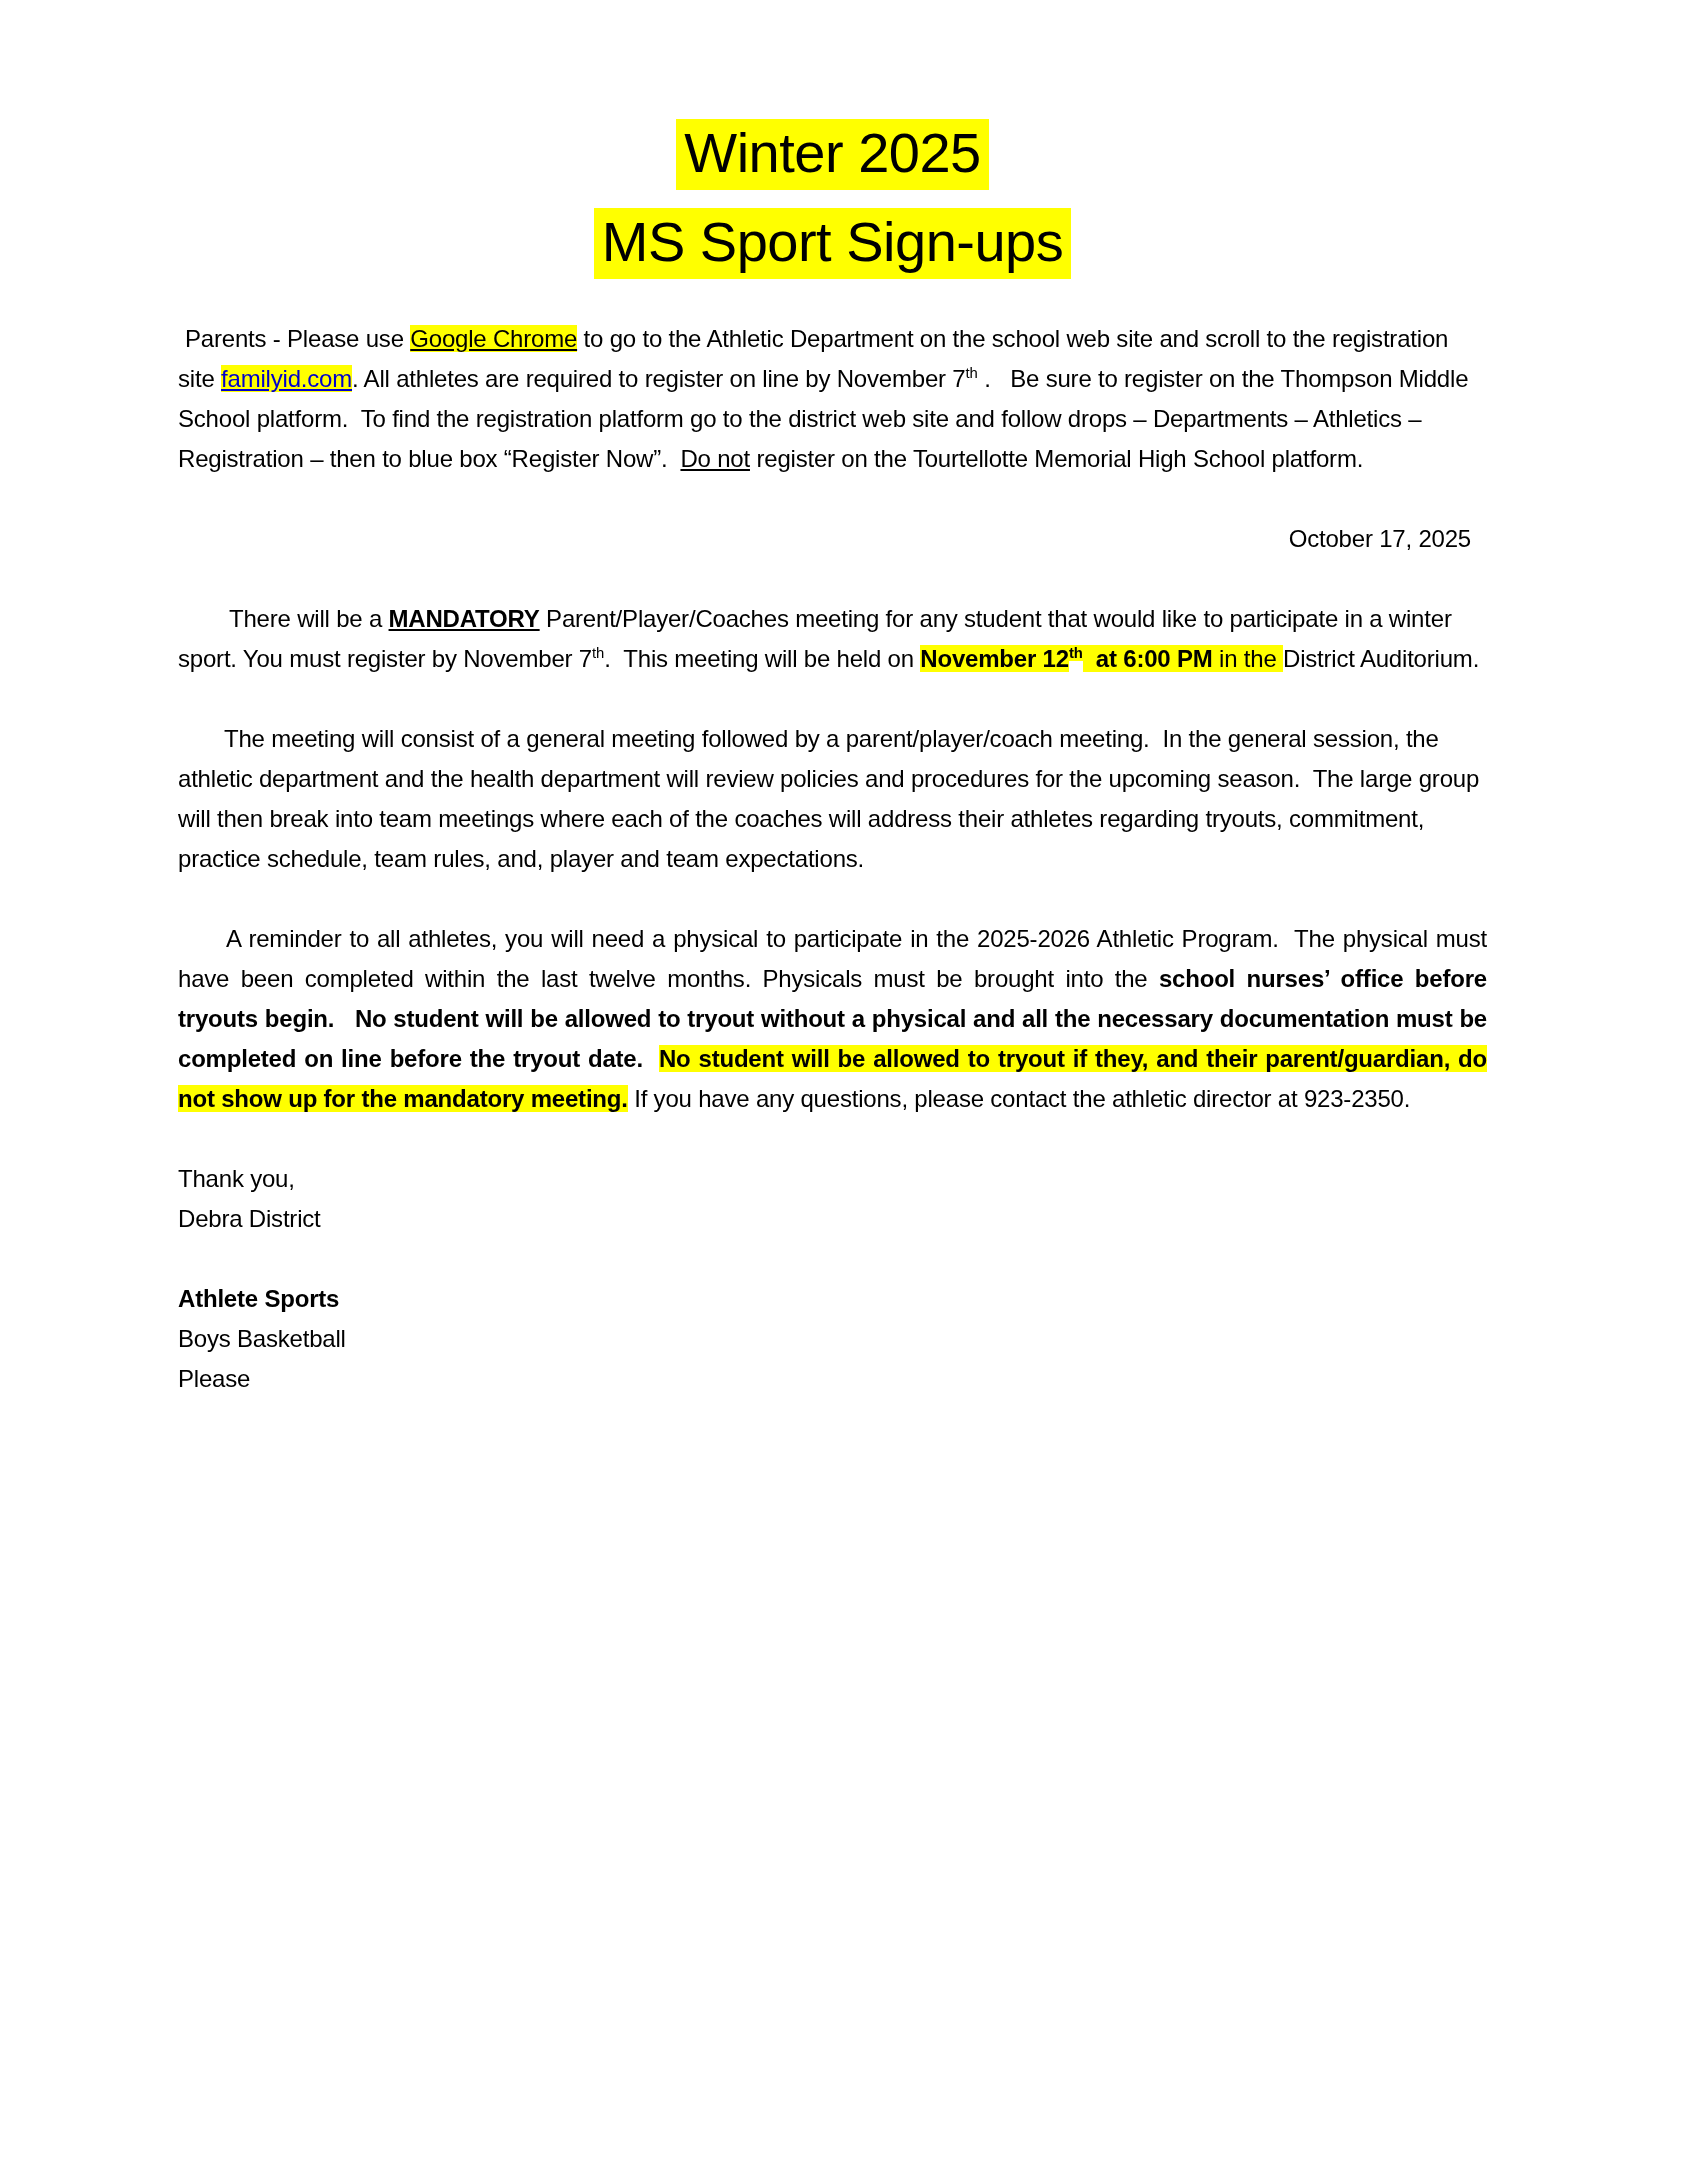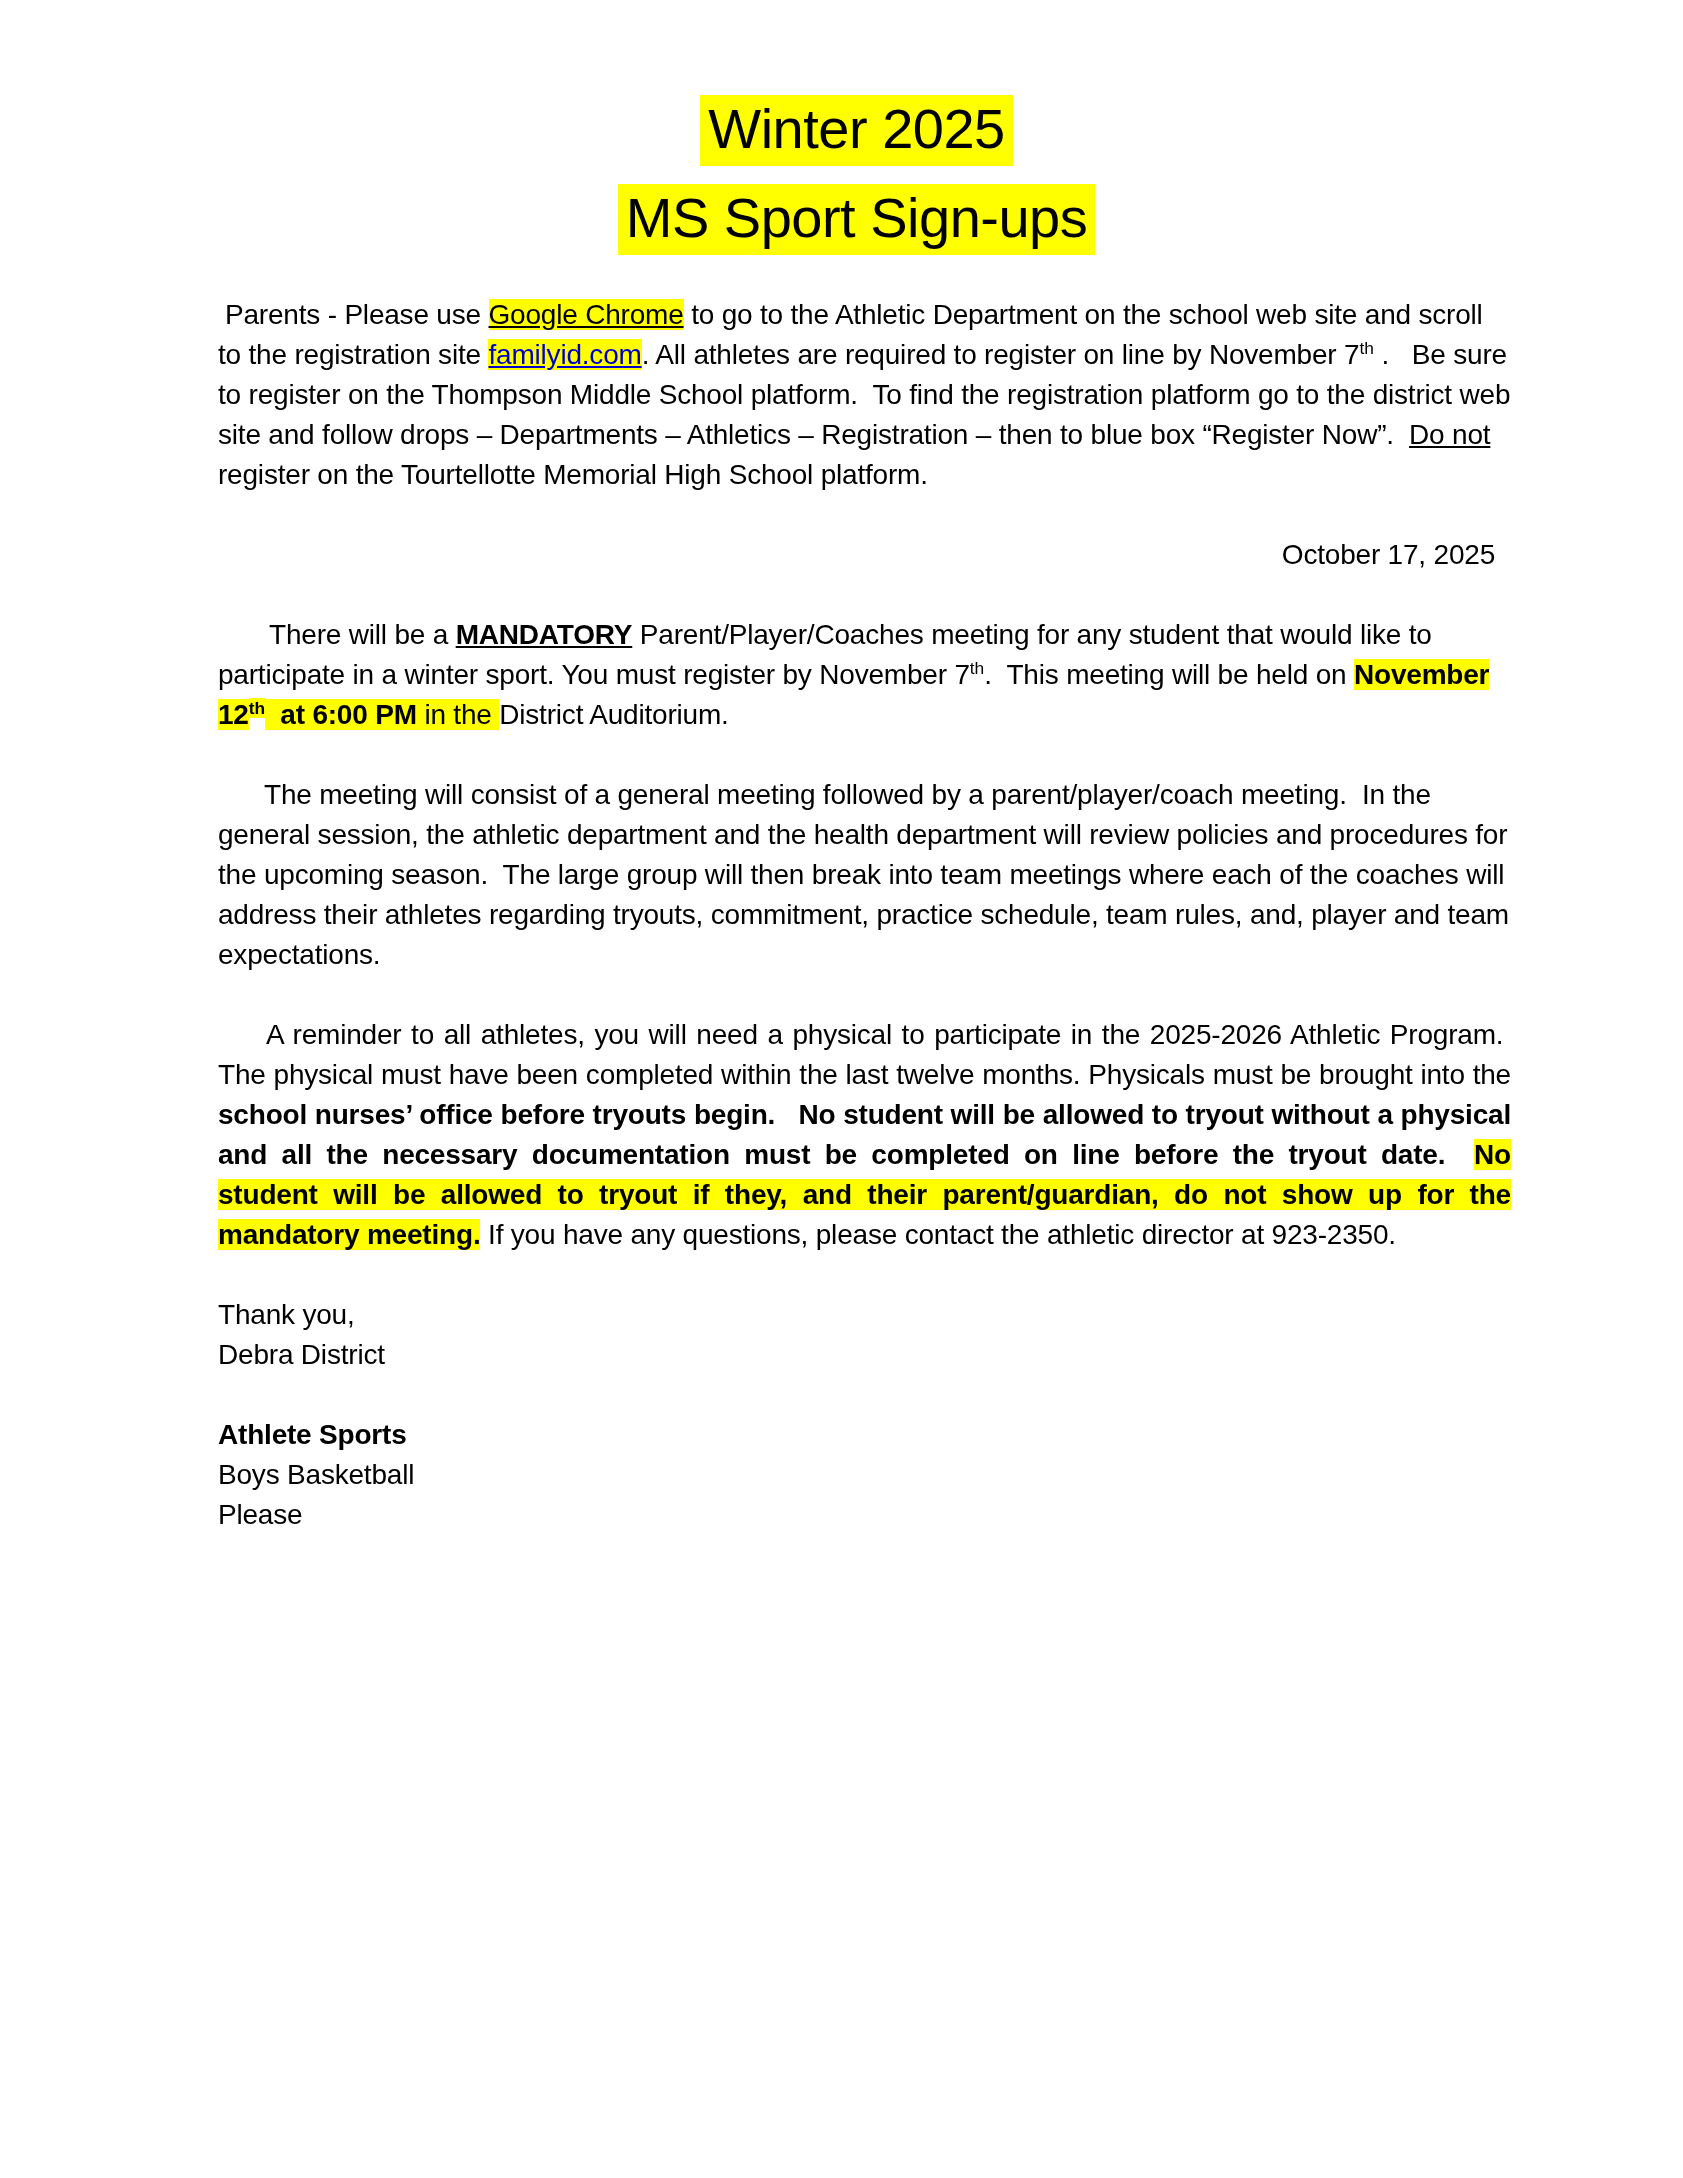--- a/index.html
+++ b/index.html
@@ -7,34 +7,34 @@
     position: relative;
     width: 1683px;
     height: 2178px;
     background: #ffffff;
     font-family: "Liberation Sans", "DejaVu Sans", sans-serif;
     color: #000000;
     overflow: hidden;
   }
   .content {
     position: absolute;
-    left: 202px;
+    left: 178px;
     top: 0;
     width: 1309px;
-    padding-top: 84px;
+    padding-top: 108px;
     box-sizing: content-box;
   }
   
   .title { text-align: center; }
   .t-line { line-height: 89px; font-size: 56px; letter-spacing: -0.5px; }
   .t-text { padding: 2px 8px 6px 8px; }
   
   .para, .line-block {
-    margin: 40px 0 0 16px;
-    font-size: 28px;
+    margin: 40px 0 0 0;
+    font-size: 24px;
     line-height: 40px;
     letter-spacing: -0.2px;
   }
   .para { margin-bottom: 0; }
   .date { text-align: right; padding-right: 16px; }
   .closing-line { margin-top: 0; }
   .gap-above { margin-top: 40px; }
   
   .hl { background: var(--hl, #ffff00); }
   .b { font-weight: 700; }

